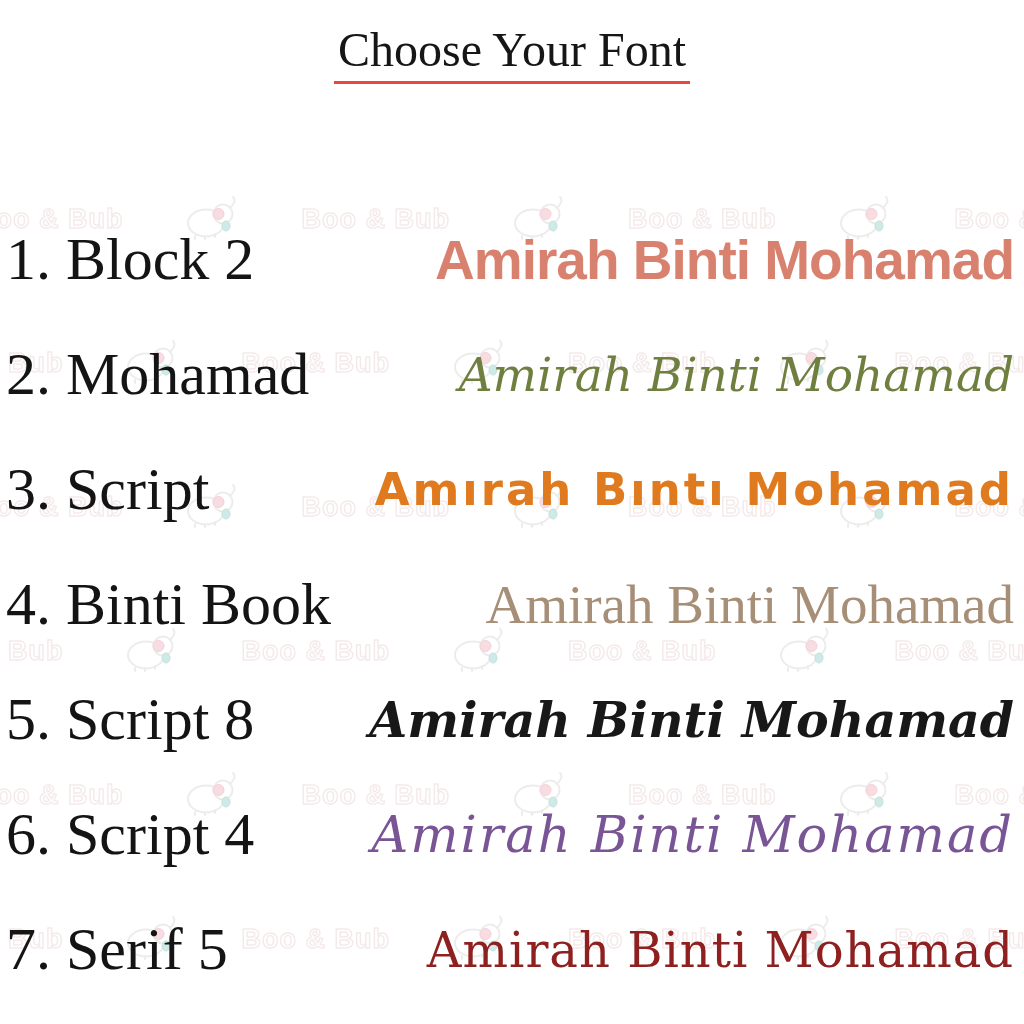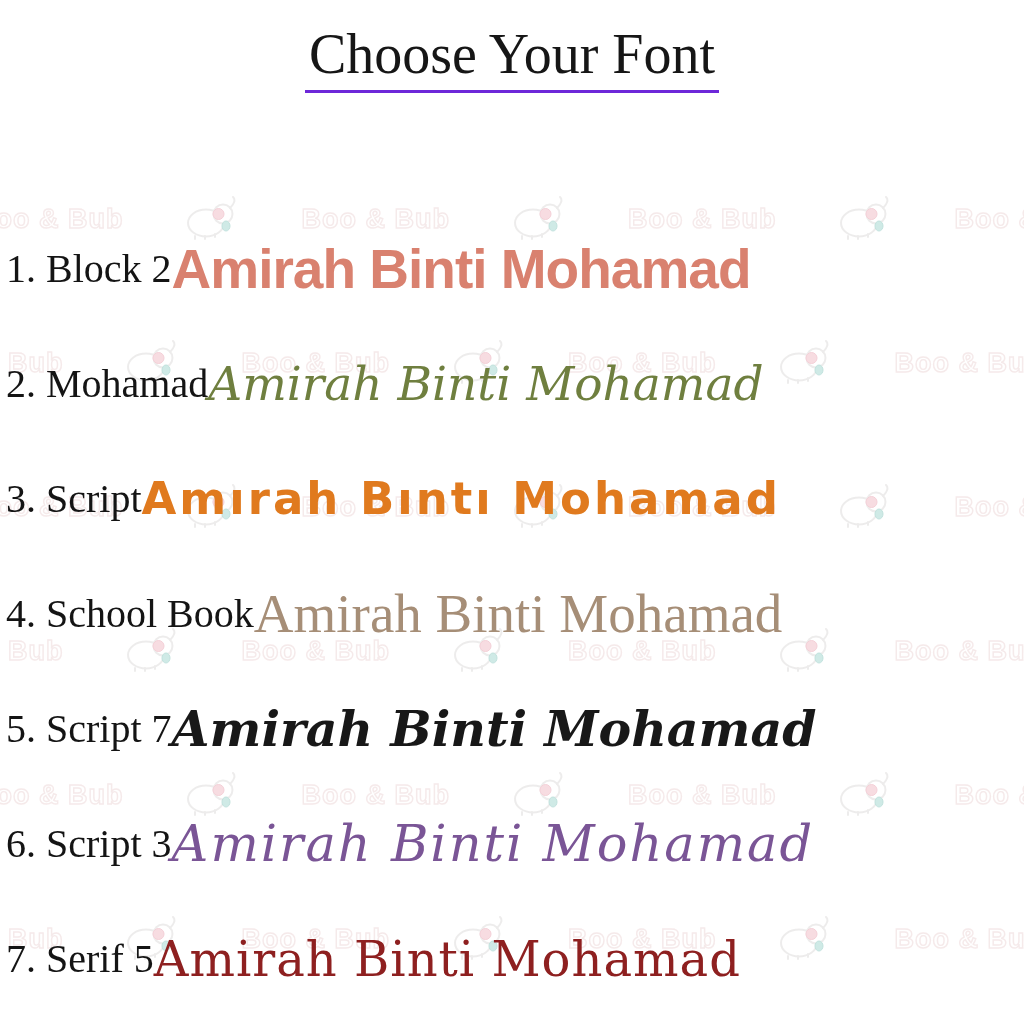--- a/index.html
+++ b/index.html
@@ -16,32 +16,32 @@
     -webkit-text-stroke: 1.4px #eed9da;
     text-shadow: 0 0 1px #f3e2e3;
   }
   .wm-eleph { display: inline-block; }
 
   
   .title-wrap { position: relative; z-index: 1; text-align: center; margin-top: 22px; }
   .title {
     display: inline-block;
     font-family: "Liberation Serif", serif;
-    font-weight: 400; font-size: 56px; color: #161616;
-    border-bottom: 3px solid #6d28d9; padding: 0 4px 4px 4px;
+    font-weight: 400; font-size: 48px; color: #161616;
+    border-bottom: 3px solid #ef4444; padding: 0 4px 4px 4px;
   }
 
   
   .rows { position: relative; z-index: 1; margin-top: 118px; }
   .font-row { display: flex; align-items: center; height: 115px; padding: 0 10px 0 6px; }
   .font-label {
     font-family: "Liberation Serif", serif;
-    font-size: 40px; color: #141414; white-space: nowrap; flex: 0 0 auto;
+    font-size: 60px; color: #141414; white-space: nowrap; flex: 0 0 auto;
   }
-  .font-sample { flex: 1 1 auto; text-align: left; white-space: nowrap; }
+  .font-sample { flex: 1 1 auto; text-align: right; white-space: nowrap; }
 
   .f-block2    { font-family: "Liberation Sans", sans-serif; font-weight: 700; font-size: 55px; letter-spacing: -1px; }
   .f-chancery  { font-family: "DejaVu Serif", serif; font-style: italic; font-size: 47px; }
   .f-columbo   { font-family: "DejaVu Sans", sans-serif; font-weight: 700; font-size: 45px; letter-spacing: 3px; }
   .f-schoolbook{ font-family: "Liberation Serif", serif; font-size: 55px; }
   .f-script2   { font-family: "DejaVu Serif", serif; font-style: italic; font-weight: 700; font-size: 49px; }
   .f-script3   { font-family: "DejaVu Serif", serif; font-style: italic; font-size: 51px; letter-spacing: 2px; }
   .f-serif3    { font-family: "DejaVu Serif", serif; font-size: 48px; letter-spacing: 1px; }
 </style>
 </head>
@@ -281,31 +281,31 @@
     <div class="font-label"><span>2.</span>&nbsp;<span>Mohamad</span></div>
     <div class="font-sample f-chancery" style="color: rgb(111, 127, 63);">Amirah Binti Mohamad</div>
   </div>
 
   <div class="font-row">
     <div class="font-label"><span>3.</span>&nbsp;<span>Script</span></div>
     <div class="font-sample f-columbo" style="color: rgb(224, 122, 30);">Amırah Bıntı Mohamad</div>
   </div>
 
   <div class="font-row">
-    <div class="font-label"><span>4.</span>&nbsp;<span>School Book</span></div>
+    <div class="font-label"><span>4.</span>&nbsp;<span>Binti Book</span></div>
     <div class="font-sample f-schoolbook" style="color: rgb(166, 142, 119);">Amirah Binti Mohamad</div>
   </div>
 
   <div class="font-row">
-    <div class="font-label"><span>5.</span>&nbsp;<span>Script 7</span></div>
+    <div class="font-label"><span>5.</span>&nbsp;<span>Script 8</span></div>
     <div class="font-sample f-script2" style="color: rgb(24, 24, 24);">Amirah Binti Mohamad</div>
   </div>
 
   <div class="font-row">
-    <div class="font-label"><span>6.</span>&nbsp;<span>Script 3</span></div>
+    <div class="font-label"><span>6.</span>&nbsp;<span>Script 4</span></div>
     <div class="font-sample f-script3" style="color: rgb(122, 85, 150);">Amirah Binti Mohamad</div>
   </div>
 
   <div class="font-row">
     <div class="font-label"><span>7.</span>&nbsp;<span>Serif 5</span></div>
     <div class="font-sample f-serif3" style="color: rgb(142, 32, 32);">Amirah Binti Mohamad</div>
   </div>
 
 </div>
 

